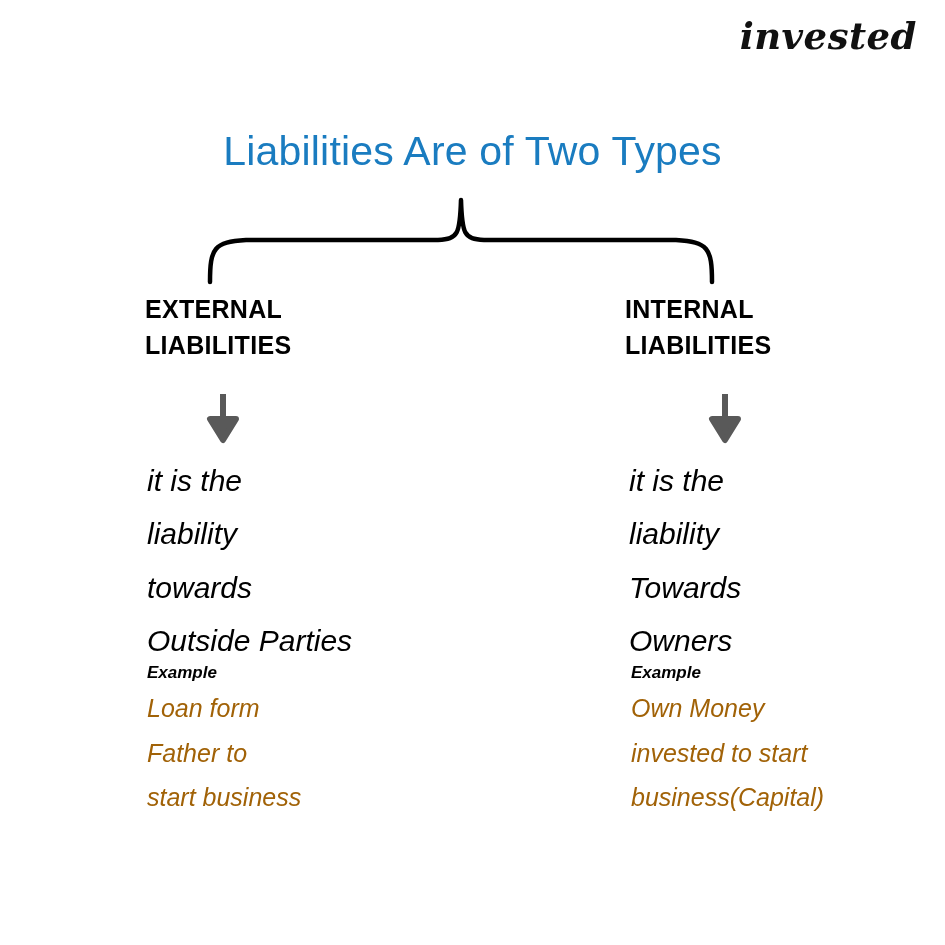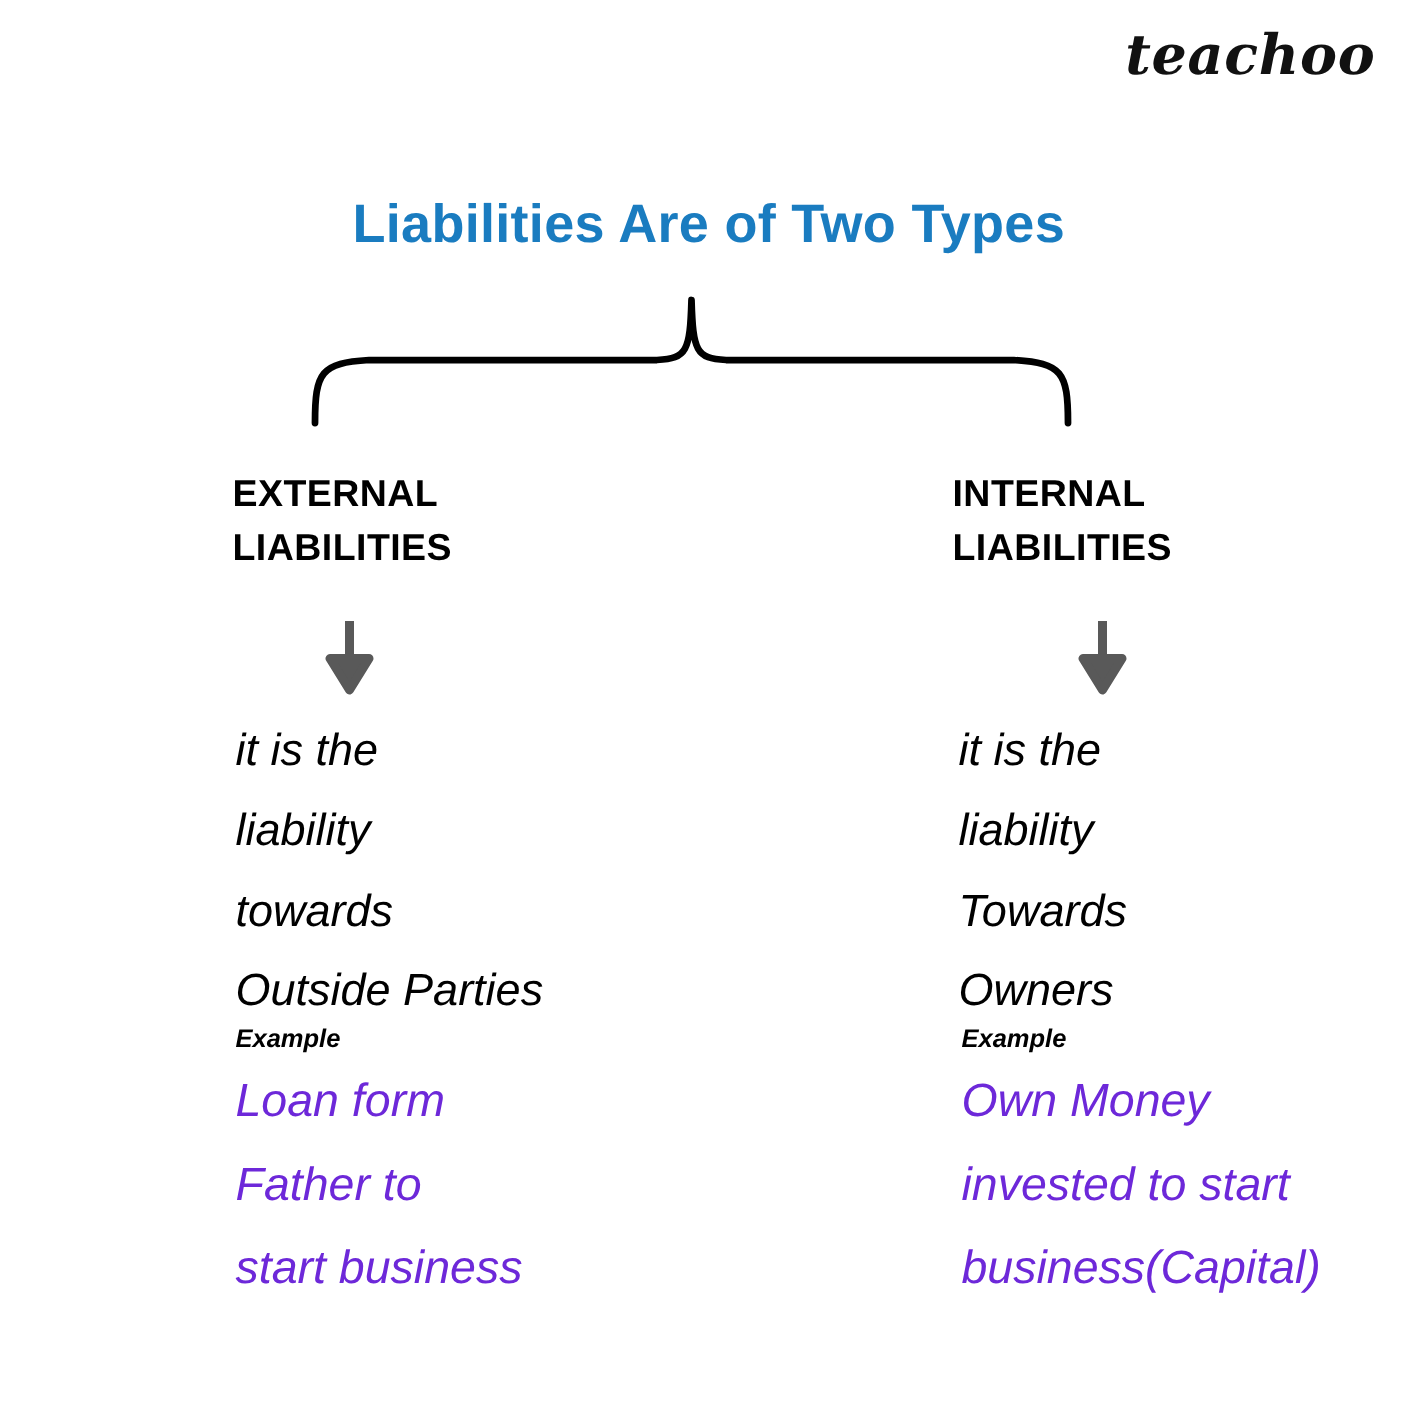--- a/index.html
+++ b/index.html
@@ -26,38 +26,37 @@
     color: #111111;
     letter-spacing: 0.5px;
   }
 
   #title {
     position: absolute;
     top: 128px;
     left: 0;
     width: 945px;
     text-align: center;
-    font-size: 36px;
-    font-weight: bold;
+    font-size: 41px;
+    font-weight: normal;
     color: #1a7cc0;
     letter-spacing: 0.2px;
   }
 
   #brace {
     position: absolute;
     top: 190px;
     left: 180px;
     width: 560px;
     height: 100px;
   }
 
   .branch {
     position: absolute;
-    top: 312px;
-    margin-left: 10px;
+    top: 292px;
   }
   #branch-external { left: 145px; width: 430px; }
   #branch-internal { left: 625px; width: 320px; }
 
   .branch-heading {
     font-size: 25px;
     font-weight: bold;
     color: #000000;
     line-height: 1.42;
     letter-spacing: 0.3px;
@@ -91,31 +90,31 @@
   #branch-internal .example-block { left: 6px; }
 
   .example-title {
     font-size: 17px;
     font-style: italic;
     font-weight: bold;
     color: #000000;
     line-height: 1.55;
   }
   .example-body {
-    font-size: 31px;
+    font-size: 25px;
     font-style: italic;
-    color: #6d28d9;
+    color: #a16207;
     line-height: 1.78;
     white-space: pre-line;
   }
 </style>
 </head>
 <body>
 
-<div id="brand">teachoo</div>
+<div id="brand">invested</div>
 
 <div id="title">Liabilities Are of Two Types</div>
 
 <svg id="brace" viewBox="0 0 560 100" xmlns="http://www.w3.org/2000/svg">
   <path d="M 30 92 C 30 58, 34 52, 66 50 L 258 50 C 278 49, 280 44, 281 10
            C 282 44, 284 49, 304 50 L 496 50 C 528 52, 532 58, 532 92" fill="none" stroke="#000000" stroke-width="4.5" stroke-linecap="round" stroke-linejoin="round"></path>
 </svg>
 
 <div class="branch" id="branch-external">
   <div class="branch-heading">

